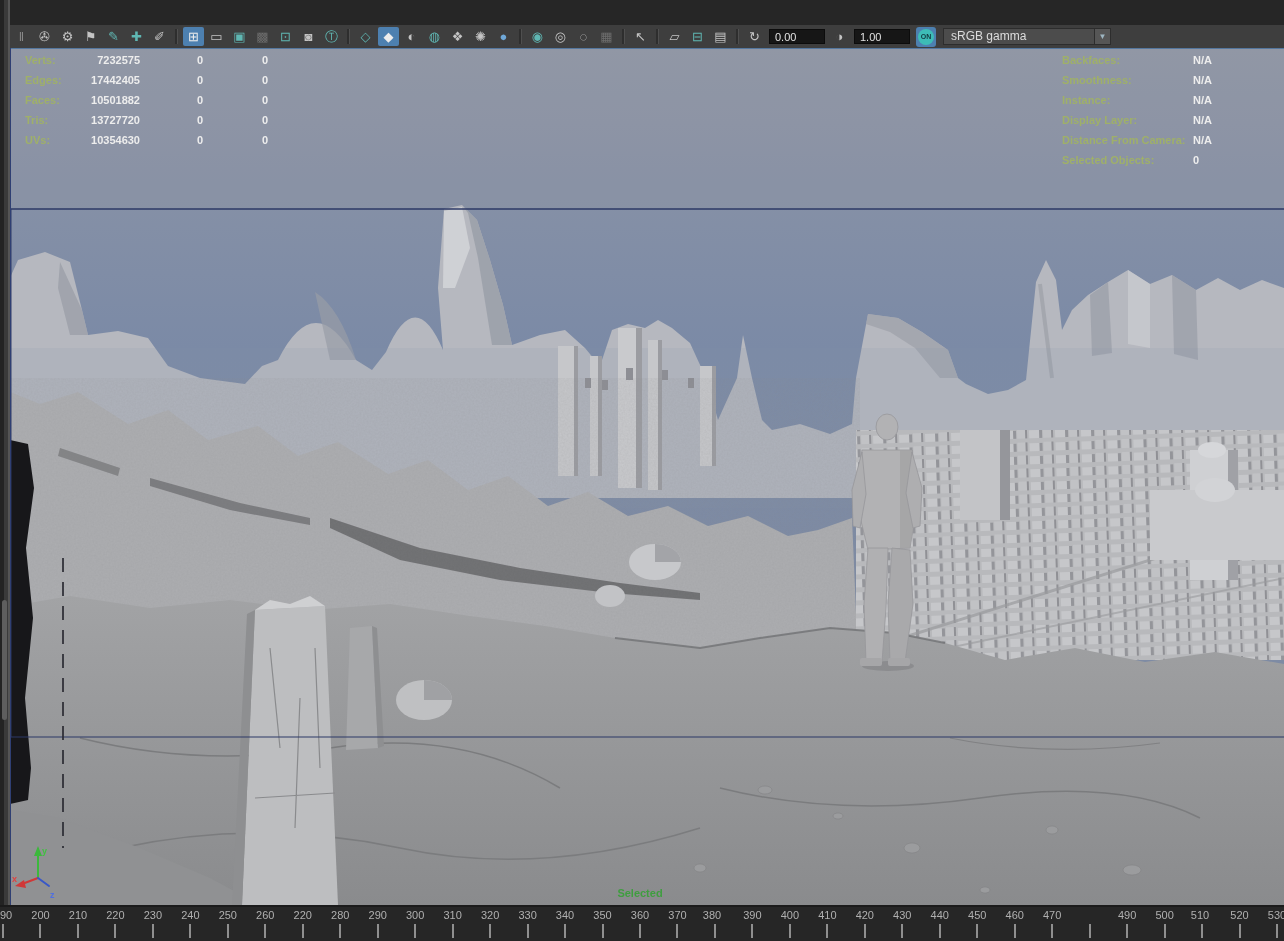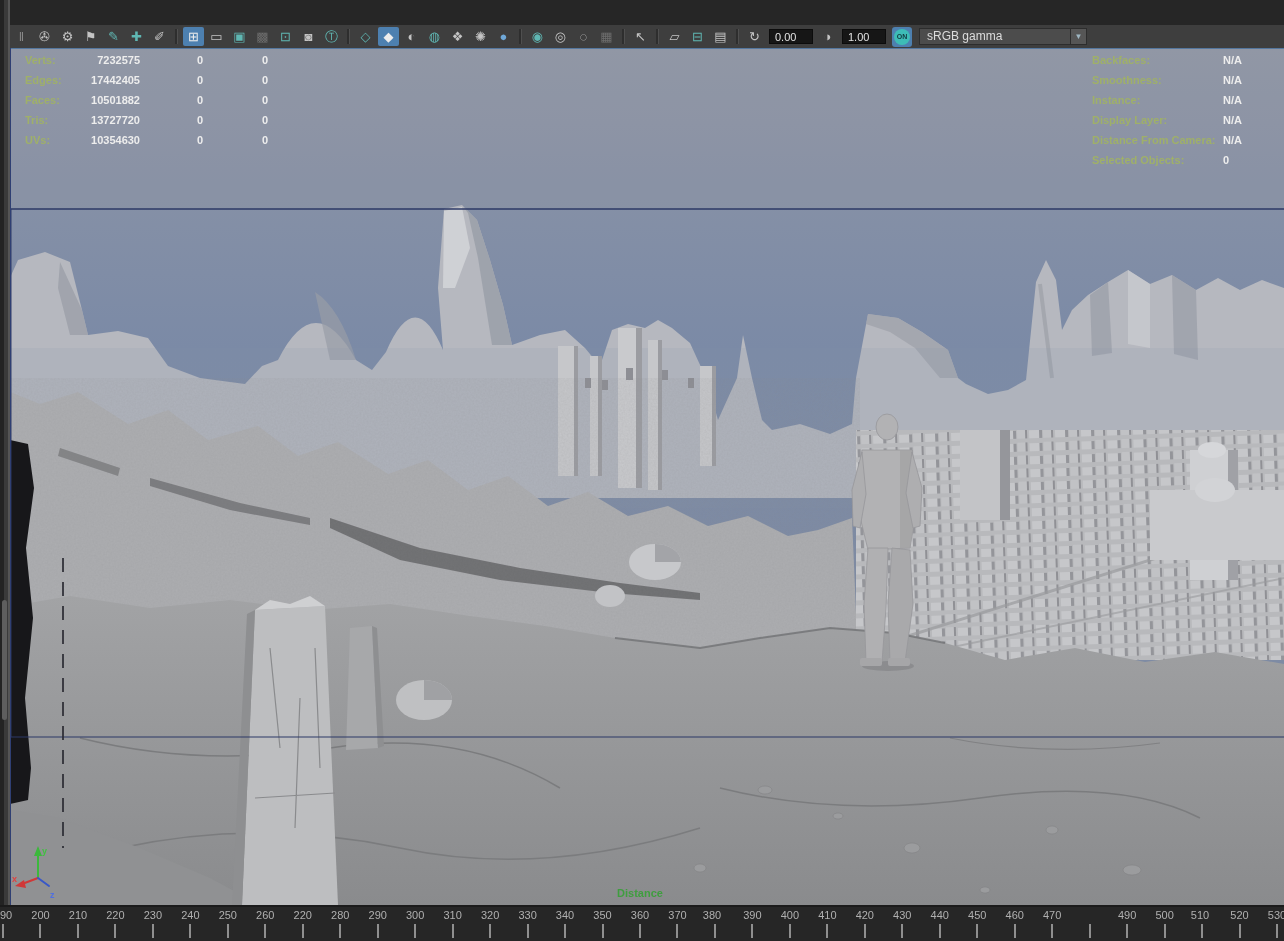--- a/index.html
+++ b/index.html
@@ -22,21 +22,21 @@
   
   .toolbar { position:absolute; left:0; top:25px; width:1284px; height:23px; background:#3e3e3e;
              display:flex; align-items:center; padding-left:10px; z-index:20; }
   .tb-items { display:flex; align-items:center; height:23px; }
   .tb-btn { display:inline-flex; align-items:center; justify-content:center;
             width:21px; height:19px; margin:0 1px; font-size:13px; color:#c4c4c4;
             border-radius:2px; cursor:default; }
   .tb-btn.active { background:#4d80b0; color:#ececec; }
   .tb-sep { width:5px; height:15px; margin:0 3px;
             background:linear-gradient(90deg,transparent 0 1px,#2e2e2e 1px 3px,#4f4f4f 3px 4px,transparent 4px); }
-  .tb-input { width:44px; height:15px; margin:0 3px; background:#161616; border:1px solid #0c0c0c;
+  .tb-input { width:56px; height:15px; margin:0 3px; background:#161616; border:1px solid #0c0c0c;
               color:#e2e2e2; font-size:11px; font-family:"Liberation Sans",sans-serif; padding:0 5px; }
   .tb-toggle { width:20px; height:20px; margin:0 3px; background:#4d80b0; border-radius:3px;
                display:inline-flex; align-items:center; justify-content:center; }
   .tb-toggle-inner { width:16px; height:16px; border-radius:50%; background:#3dbcb6; color:#123b40;
                      font-size:7px; font-weight:bold; display:flex; align-items:center; justify-content:center; }
   .tb-select { display:inline-flex; align-items:center; height:17px; margin-left:4px;
                background:#4c4c4c; border:1px solid #2d2d2d; }
   .tb-select-label { width:150px; padding:0 7px; color:#dcdcdc; font-size:12px; line-height:15px; }
   .tb-select-arrow { width:16px; height:15px; background:#565656; color:#9eb6c2; font-size:8px;
                      display:flex; align-items:center; justify-content:center; border-left:1px solid #2d2d2d; }
@@ -45,21 +45,21 @@
   .viewport { position:absolute; left:0; top:48px; width:1284px; height:857px; overflow:hidden; }
   .viewport svg { position:absolute; left:0; top:0; }
   .vp-border-top { position:absolute; left:0; top:-1px; width:1284px; height:2px; background:#54779f; z-index:5; }
   .vp-border-left { position:absolute; left:10px; top:0; width:1px; height:857px; background:#2f3f73; z-index:5; }
 
   
   .hud { position:absolute; font-size:11px; font-weight:bold; z-index:6; }
   .hud-left { left:25px; top:2px; }
   .hud-row { display:grid; grid-template-columns:55px 60px 63px 65px; height:20px; line-height:20px; }
   .hud-right { left:1062px; top:2px; }
-  .hud-row-r { display:grid; grid-template-columns:131px 45px; height:20px; line-height:20px;margin-left:30px; }
+  .hud-row-r { display:grid; grid-template-columns:131px 45px; height:20px; line-height:20px; }
   .hud-label { color:#9fb069; text-align:left; }
   .hud-val { color:#ededed; text-align:right; }
   .hud-val-l { color:#ededed; text-align:left; }
 
   .cam-label { position:absolute; left:560px; top:839px; width:160px; text-align:center;
                color:#3f9e3f; font-size:11px; font-weight:bold; z-index:6; }
 
   
   .timeline { position:absolute; left:0; top:905px; width:1284px; height:36px; background:#262626;
               border-top:2px solid #1b1b1b; z-index:25; }
@@ -327,21 +327,21 @@
         <div class="hud-row-r">
           <span class="hud-label">Distance From Camera:</span>
           <span class="hud-val-l">N/A</span>
         </div>
         <div class="hud-row-r">
           <span class="hud-label">Selected Objects:</span>
           <span class="hud-val-l">0</span>
         </div>
       </div>
 
-    <div class="cam-label">Distance</div>
+    <div class="cam-label">Selected</div>
   </div>
 
   <div class="left-strip">
     <div class="thumb"></div>
   </div>
 
   <div class="timeline" id="timeline">
       <div class="tl-label" style="left: 3px;">190</div>
       <div class="tl-tick" style="left: 3px;"></div>
       <div class="tl-label" style="left: 40.4706px;">200</div>

